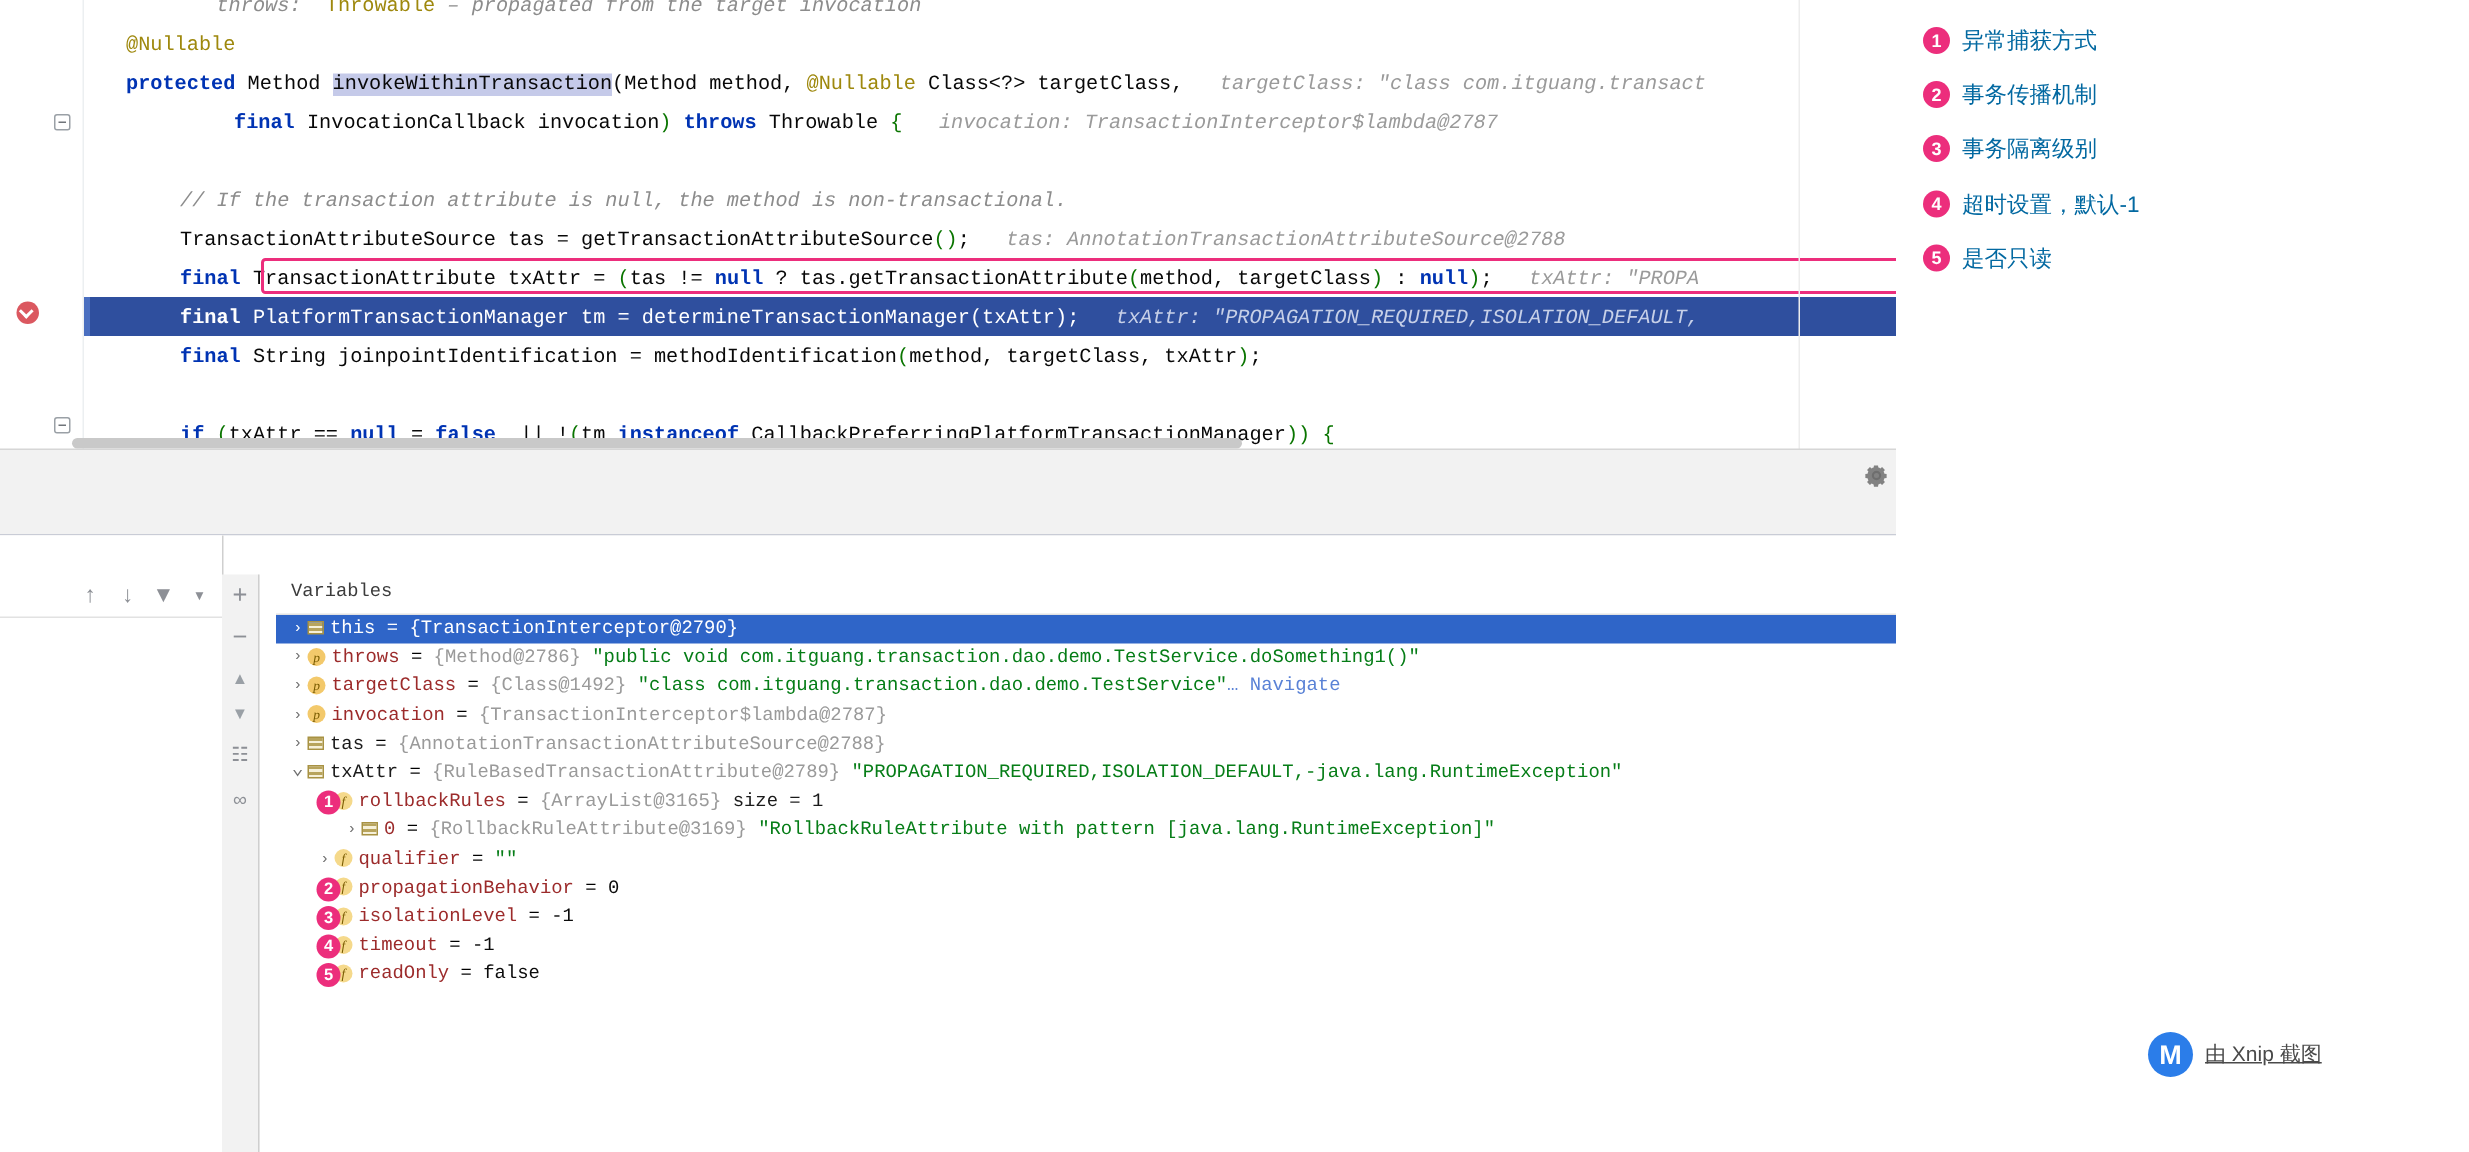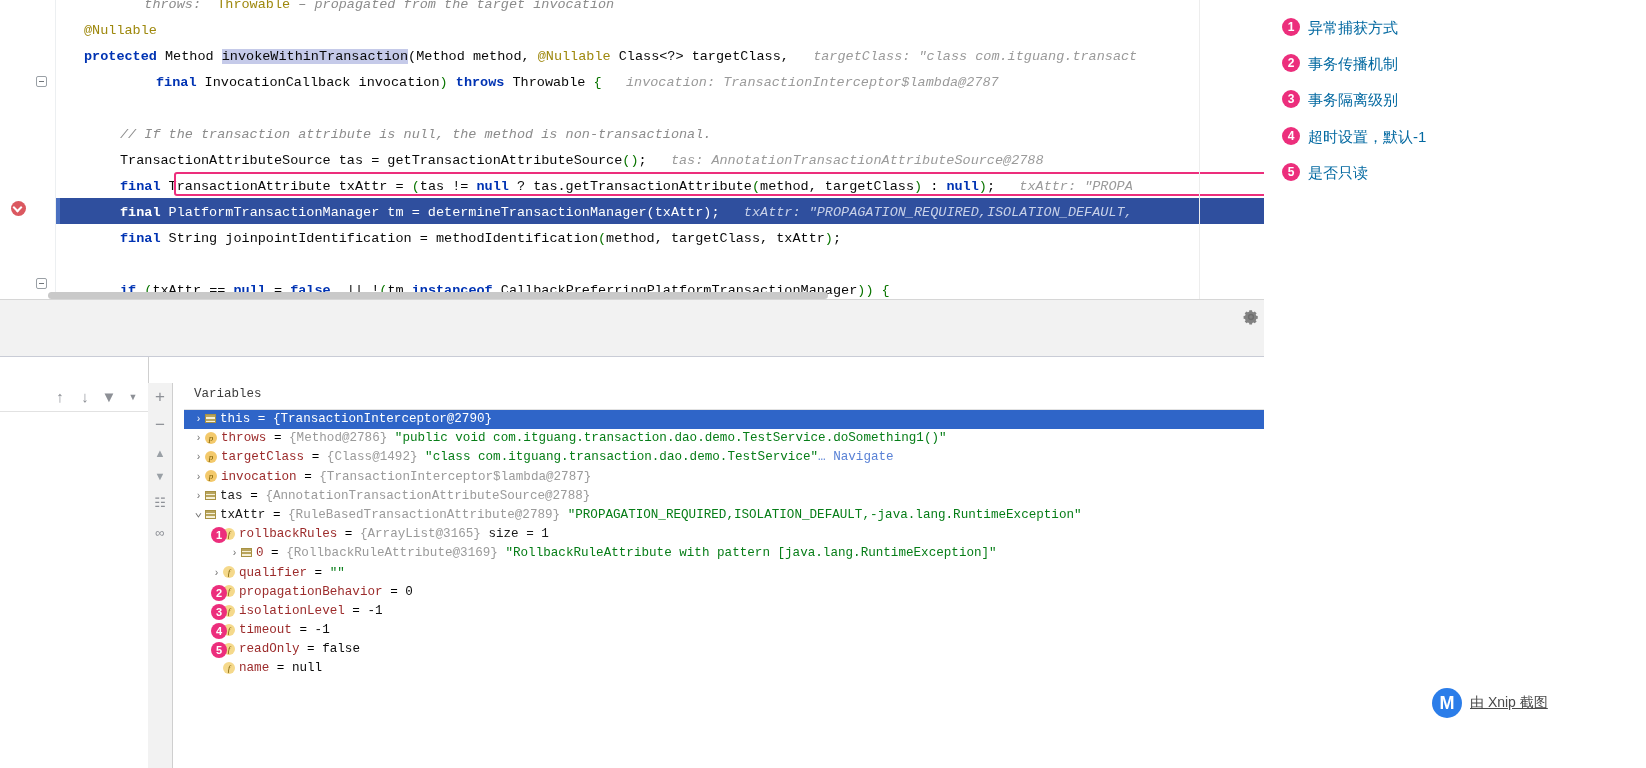--- a/index.html
+++ b/index.html
@@ -302,21 +302,20 @@
         <div class="vrow"><span style="padding-left: 8px;"><span class="arrow">›</span><span class="badge p">p</span><span class="vname-red">invocation</span><span class="veq"> = </span><span class="vtype">{TransactionInterceptor$lambda@2787}</span></span></div>
         <div class="vrow"><span style="padding-left: 8px;"><span class="arrow">›</span><span class="badge obj"></span><span class="vplain">tas</span><span class="veq"> = </span><span class="vtype">{AnnotationTransactionAttributeSource@2788}</span></span></div>
         <div class="vrow"><span style="padding-left: 8px;"><span class="arrow" style="font-size: 13px; position: relative; top: -3px;">⌄</span><span class="badge obj"></span><span class="vplain">txAttr</span><span class="veq"> = </span><span class="vtype">{RuleBasedTransactionAttribute@2789}</span><span class="vstr"> "PROPAGATION_REQUIRED,ISOLATION_DEFAULT,-java.lang.RuntimeException"</span></span></div>
         <div class="vrow"><div class="pinmark" style="left: 27px; top: 2px;">1</div><span style="padding-left: 26px;"><span class="arrow">›</span><span class="badge f">f</span><span class="vname-red">rollbackRules</span><span class="veq"> = </span><span class="vtype">{ArrayList@3165}</span><span class="vplain">   size = 1</span></span></div>
         <div class="vrow"><span style="padding-left: 44px;"><span class="arrow">›</span><span class="badge obj"></span><span class="vname-red">0</span><span class="veq"> = </span><span class="vtype">{RollbackRuleAttribute@3169}</span><span class="vstr"> "RollbackRuleAttribute with pattern [java.lang.RuntimeException]"</span></span></div>
         <div class="vrow"><span style="padding-left: 26px;"><span class="arrow">›</span><span class="badge f">f</span><span class="vname-red">qualifier</span><span class="veq"> = </span><span class="vstr">""</span></span></div>
         <div class="vrow"><div class="pinmark" style="left: 27px; top: 2px;">2</div><span style="padding-left: 26px;"><span class="arrow">&nbsp;</span><span class="badge f">f</span><span class="vname-red">propagationBehavior</span><span class="veq"> = </span><span class="vnum">0</span></span></div>
         <div class="vrow"><div class="pinmark" style="left: 27px; top: 2px;">3</div><span style="padding-left: 26px;"><span class="arrow">&nbsp;</span><span class="badge f">f</span><span class="vname-red">isolationLevel</span><span class="veq"> = </span><span class="vnum">-1</span></span></div>
         <div class="vrow"><div class="pinmark" style="left: 27px; top: 2px;">4</div><span style="padding-left: 26px;"><span class="arrow">&nbsp;</span><span class="badge f">f</span><span class="vname-red">timeout</span><span class="veq"> = </span><span class="vnum">-1</span></span></div>
         <div class="vrow"><div class="pinmark" style="left: 27px; top: 2px;">5</div><span style="padding-left: 26px;"><span class="arrow">&nbsp;</span><span class="badge f">f</span><span class="vname-red">readOnly</span><span class="veq"> = </span><span class="vnum">false</span></span></div>
-        <div class="vrow"><span style="padding-left: 26px;"><span class="arrow">&nbsp;</span><span class="badge f">f</span><span class="vname-red">name</span><span class="veq"> = </span><span class="vnum">null</span></span></div>
       </div>
   </div>
 </div>
 
 <div id="legend">
     <div class="lrow" style="top: 18px;">
       <div class="lnum">1</div>
       <div class="ltext">异常捕获方式</div>
     </div>
     <div class="lrow" style="top: 54px;">

